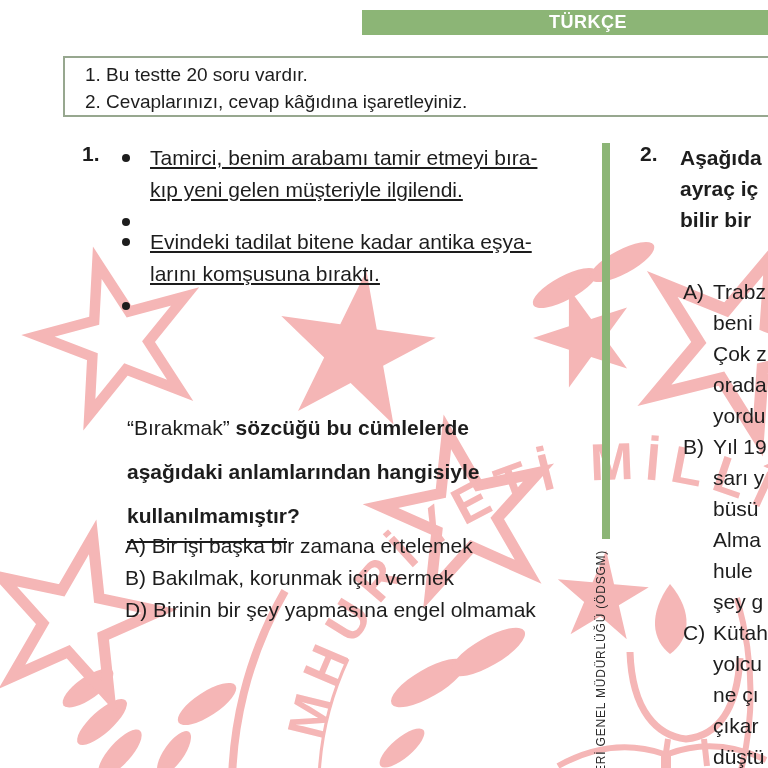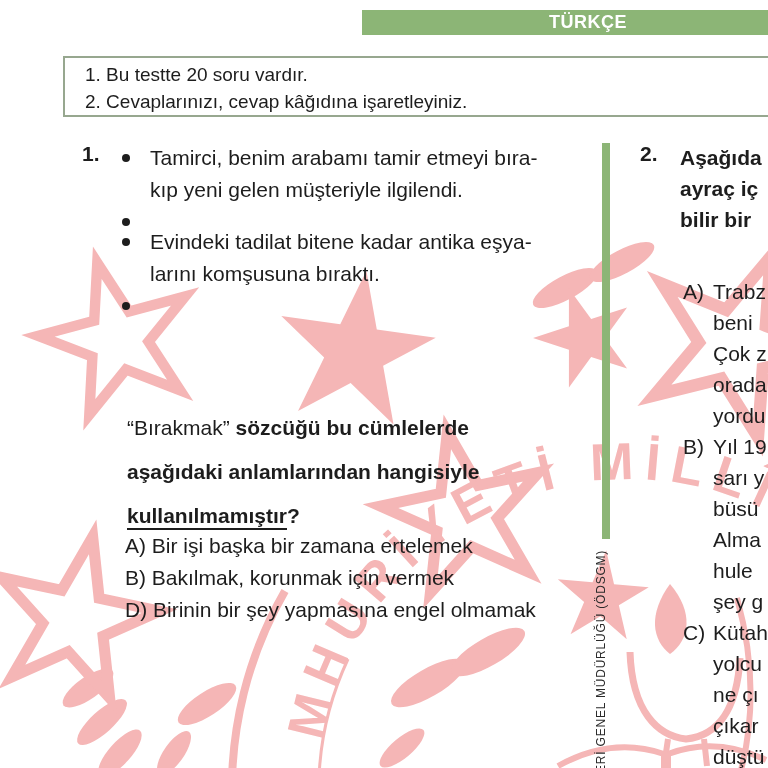--- a/index.html
+++ b/index.html
@@ -26,24 +26,24 @@
     background:transparent;
   }
   .q-number { font-size:21px; font-weight:bold; }
   .q1-number { left:82px; top:142px; }
   .q1-bullets { left:122px; top:142px; width:475px; }
   .bullet-row { display:flex; }
   .bullet-dot {
     width:8px; height:8px; border-radius:50%; background:#1d1d1d;
     margin-top:12px; flex:0 0 8px;
   }
-  .bullet-text { margin-left:20px; font-size:21px; line-height:32px; white-space:pre-line; }
+  .bullet-text { margin-left:20px; font-size:21px; line-height:32px; white-space:pre-line;text-decoration:underline; }
   .q1-stem { left:127px; top:406px; font-size:21px; line-height:44px; white-space:pre-line; width:480px; }
   .q1-stem .bold { font-weight:bold; }
-  .stem-underline { font-weight:bold; border-bottom:2px solid #1d1d1d; padding-bottom:1px; }
+  .stem-underline { font-weight:bold; border-bottom:2px solid #1d1d1d; padding-bottom:14px; }
   .q1-options { left:125px; top:530px; font-size:21px; line-height:32px; }
   .divider { left:602px; top:143px; width:8px; height:396px; background:#8cb576; }
   .vlabel-anchor { left:594px; top:770px; width:0; height:0; }
   .vlabel-anchor span {
     display:inline-block; white-space:nowrap;
     transform:rotate(-90deg); transform-origin:0 0;
     font-size:12px; letter-spacing:0.8px; color:#2a2a2a;
   }
   .q2-number { left:640px; top:142px; }
   .q2-stem { left:680px; top:142px; width:120px; font-size:21px; font-weight:bold; line-height:31px; white-space:pre-line; }

